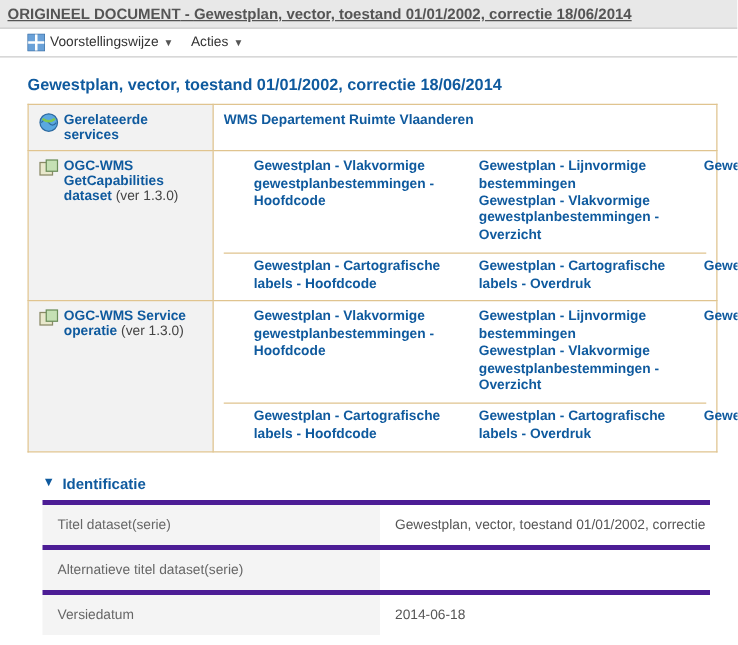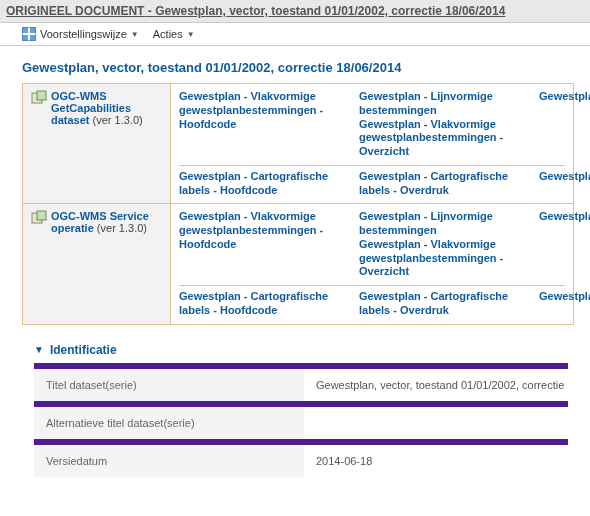--- a/index.html
+++ b/index.html
@@ -14,27 +14,27 @@
   table.services { border-collapse:collapse; width:100%; table-layout:fixed; }
   table.services td { border:1px solid #e0c48f; padding:6px 8px; vertical-align:top; }
   table.services td.left { width:148px; background:#f2f2f2; color:#444; }
   table.services td.right { background:#fff; }
   .link { color:#0f5a9e; font-weight:bold; cursor:pointer; }
   .left .link { font-weight:bold; }
   .left-plain { color:#444; }
   .svc-row { display:flex; align-items:flex-start; gap:4px; }
   .ico-16 { width:16px; height:16px; flex:0 0 16px; }
   hr.sep { border:0; border-top:1px solid #e0c48f; margin:6px 0 4px 0; }
-  .cols { display:flex; gap:6px; }
+  .cols { display:flex; gap:6px;margin-left:24px; }
   .col { flex:1 1 0; min-width:174px; }
   .col3 { flex:0 0 60px; overflow:hidden; white-space:nowrap; }
   .col .link { display:block; line-height:1.25; }
   .ident { margin:18px 6px 0 12px; }
   .ident-hd { display:flex; align-items:center; gap:6px; color:#0f5a9e; font-weight:bold; font-size:12px; margin-bottom:6px; cursor:pointer; }
-  .ident-row { display:flex; border-top:6px solid #4c1d95; }
+  .ident-row { display:flex; border-top:4px solid #4c1d95; }
   .ident-label { width:270px; padding:10px 12px; background:#f4f4f4; color:#666; }
   .ident-val { flex:1; padding:10px 12px; color:#555; white-space:nowrap; overflow:hidden; }
   .chev { font-size:10px; color:#0f5a9e; }
 </style>
 </head>
 <body>
 
 <div class="hdr">
   <span>ORIGINEEL DOCUMENT</span> - <span>Gewestplan, vector, toestand 01/01/2002, correctie 18/06/2014</span>
 </div>
@@ -57,20 +57,37 @@
     <span>Acties</span>
     <span class="caret">▼</span>
   </div>
 </div>
 
 <div class="main">
   <div class="title">Gewestplan, vector, toestand 01/01/2002, correctie 18/06/2014</div>
 
   <table class="services">
     <tbody>
+        <tr>
+      <td class="left">
+        <div class="svc-row">
+          <span class="ico-16">
+            <svg viewBox="0 0 16 16">
+                  <circle cx="8" cy="8" r="7" fill="#5aa8e0" stroke="#2d6aa0"></circle>
+                  <path d="M2 8 Q5 4 8 8 Q11 12 14 8" stroke="#2d6aa0" fill="none"></path>
+                  <path d="M3 5 Q8 9 13 5" stroke="#7ec850" fill="none" stroke-width="2"></path>
+                </svg>
+          </span>
+          <span class="link">Gerelateerde services</span>
+        </div>
+      </td>
+      <td class="right">
+        <span class="link">WMS Departement Ruimte Vlaanderen</span>
+      </td>
+    </tr>
     <tr>
       <td class="left">
         <div class="svc-row">
           <span class="ico-16">
             <svg viewBox="0 0 16 16">
                   <rect x="1" y="3" width="10" height="10" fill="#e8e8cc" stroke="#8a8a66"></rect>
                   <rect x="6" y="1" width="9" height="9" fill="#c5e0b4" stroke="#6b8e5a"></rect>
                 </svg>
           </span>
           <span>

